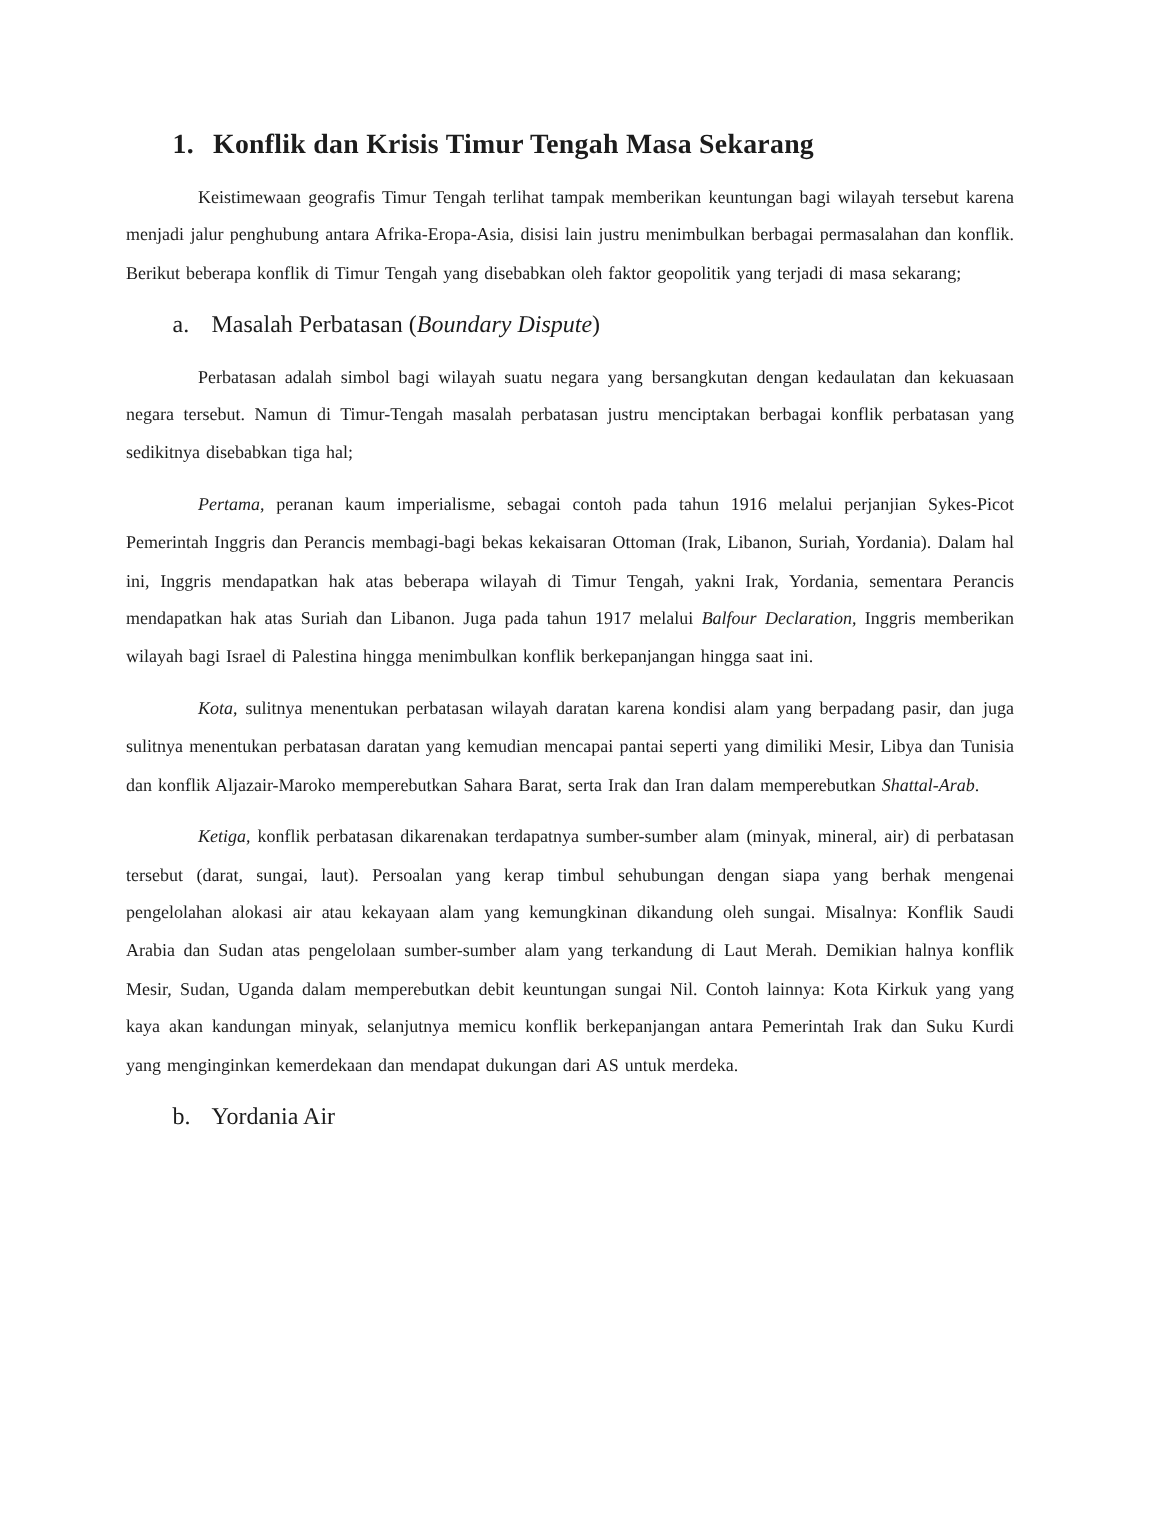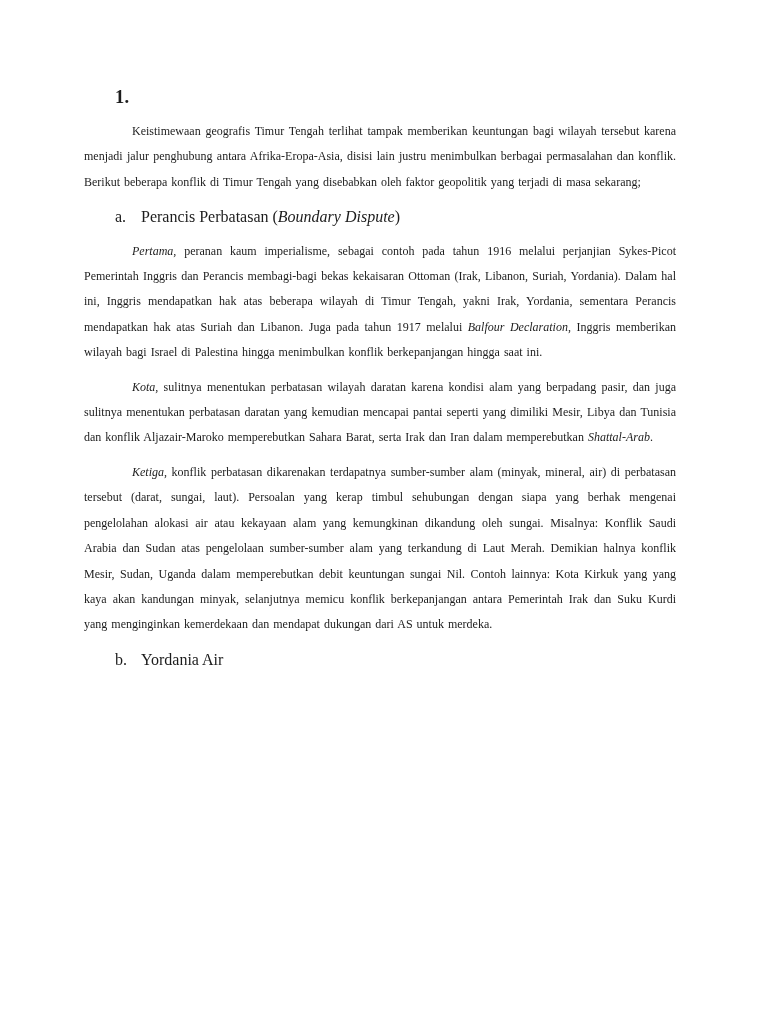--- a/index.html
+++ b/index.html
@@ -55,29 +55,31 @@
   }
   i { font-style: italic; text-align: right; }
 </style>
 </head>
 <body>
 
 <div class="page">
 
   <div class="heading">
     <span class="h-num">1.</span>
+    <span class="h-text">Konflik dan Krisis Timur Tengah Masa Sekarang</span>
   </div>
 
   <p class="body-para">Keistimewaan geografis Timur Tengah terlihat tampak memberikan keuntungan bagi wilayah tersebut karena menjadi jalur penghubung antara Afrika-Eropa-Asia, disisi lain justru menimbulkan berbagai permasalahan dan konflik. Berikut beberapa konflik di Timur Tengah yang disebabkan oleh faktor geopolitik yang terjadi di masa sekarang;</p>
 
   <div class="list-item">
     <span class="li-marker">a.</span>
-    <span class="li-text"><span>Perancis Perbatasan (</span><i>Boundary Dispute</i><span>)</span></span>
+    <span class="li-text"><span>Masalah Perbatasan (</span><i>Boundary Dispute</i><span>)</span></span>
   </div>
 
+  <p class="body-para">Perbatasan adalah simbol bagi wilayah suatu negara yang bersangkutan dengan kedaulatan dan kekuasaan negara tersebut. Namun di Timur-Tengah masalah perbatasan justru menciptakan berbagai konflik perbatasan yang sedikitnya disebabkan tiga hal;</p>
 
   <p class="body-para"><i>Pertama</i><span>, peranan kaum imperialisme, sebagai contoh pada tahun 1916 melalui perjanjian Sykes-Picot Pemerintah Inggris dan Perancis membagi-bagi bekas kekaisaran Ottoman (Irak, Libanon, Suriah, Yordania). Dalam hal ini, Inggris mendapatkan hak atas beberapa wilayah di Timur Tengah, yakni Irak, Yordania, sementara Perancis mendapatkan hak atas Suriah dan Libanon. Juga pada tahun 1917 melalui </span><i>Balfour Declaration</i><span>, Inggris memberikan wilayah bagi Israel di Palestina hingga menimbulkan konflik berkepanjangan hingga saat ini.</span></p>
 
   <p class="body-para"><i>Kota</i><span>, sulitnya menentukan perbatasan wilayah daratan karena kondisi alam yang berpadang pasir, dan juga sulitnya menentukan perbatasan daratan yang kemudian mencapai pantai seperti yang dimiliki Mesir, Libya dan Tunisia dan konflik Aljazair-Maroko memperebutkan Sahara Barat, serta Irak dan Iran dalam memperebutkan </span><i>Shattal-Arab</i><span>.</span></p>
 
   <p class="body-para"><i>Ketiga</i><span>, konflik perbatasan dikarenakan terdapatnya sumber-sumber alam (minyak, mineral, air) di perbatasan tersebut (darat, sungai, laut). Persoalan yang kerap timbul sehubungan dengan siapa yang berhak mengenai pengelolahan alokasi air atau kekayaan alam yang kemungkinan dikandung oleh sungai. Misalnya: Konflik Saudi Arabia dan Sudan atas pengelolaan sumber-sumber alam yang terkandung di Laut Merah. Demikian halnya konflik Mesir, Sudan, Uganda dalam memperebutkan debit keuntungan sungai Nil. Contoh lainnya: Kota Kirkuk yang yang kaya akan kandungan minyak, selanjutnya memicu konflik berkepanjangan antara Pemerintah Irak dan Suku Kurdi yang menginginkan kemerdekaan dan mendapat dukungan dari AS untuk merdeka.</span></p>
 
   <div class="list-item">
     <span class="li-marker">b.</span>
     <span class="li-text">Yordania Air</span>

